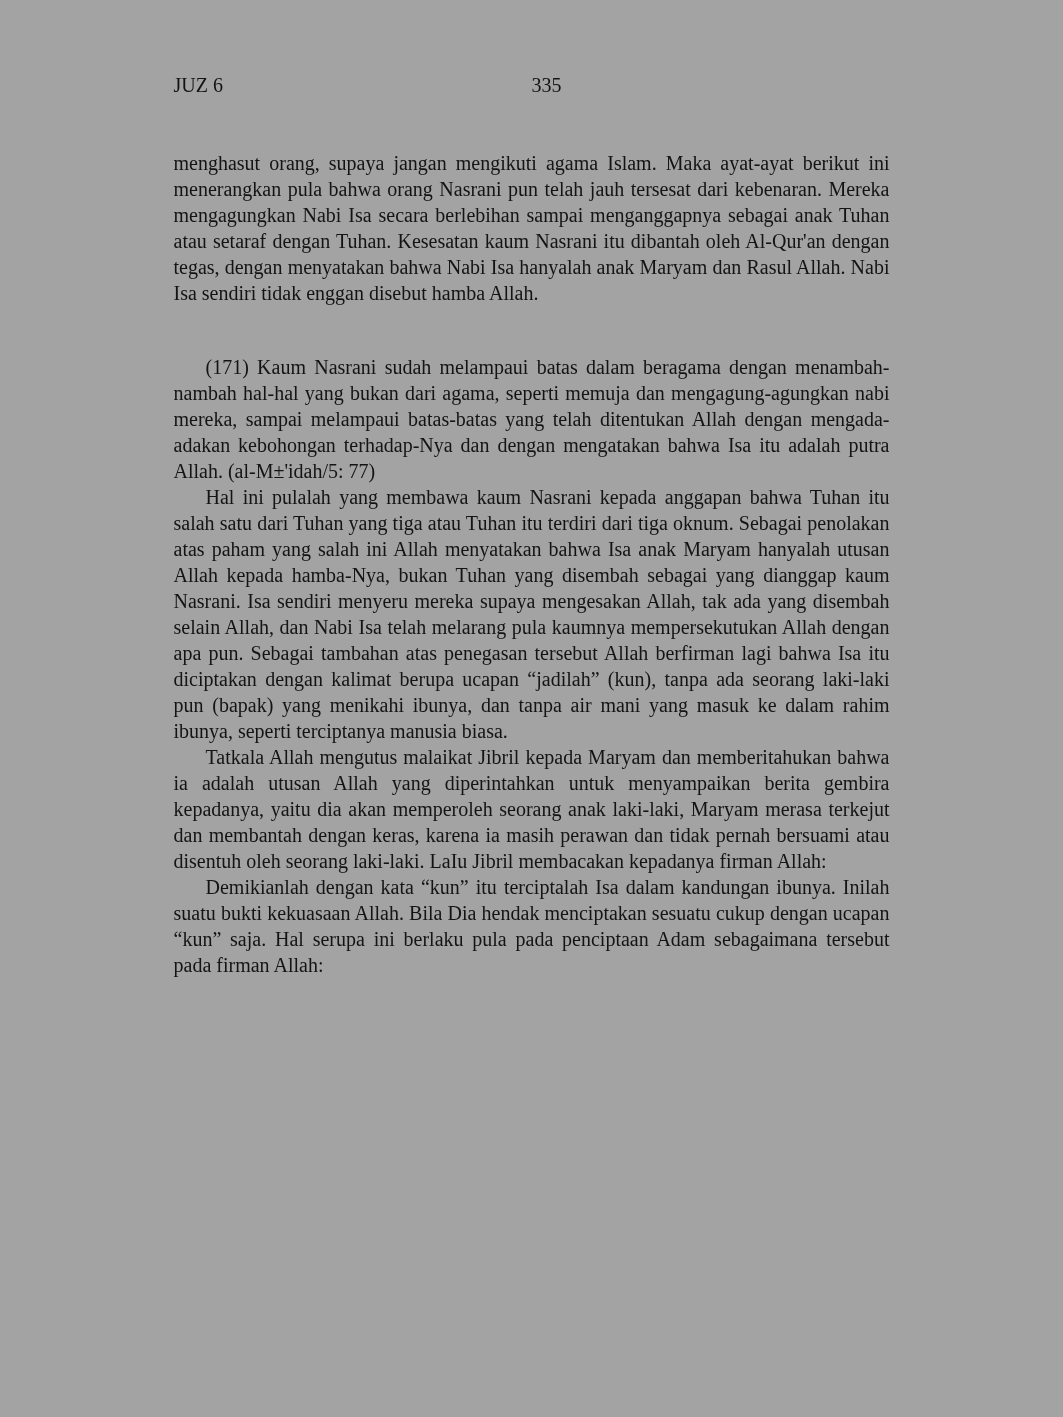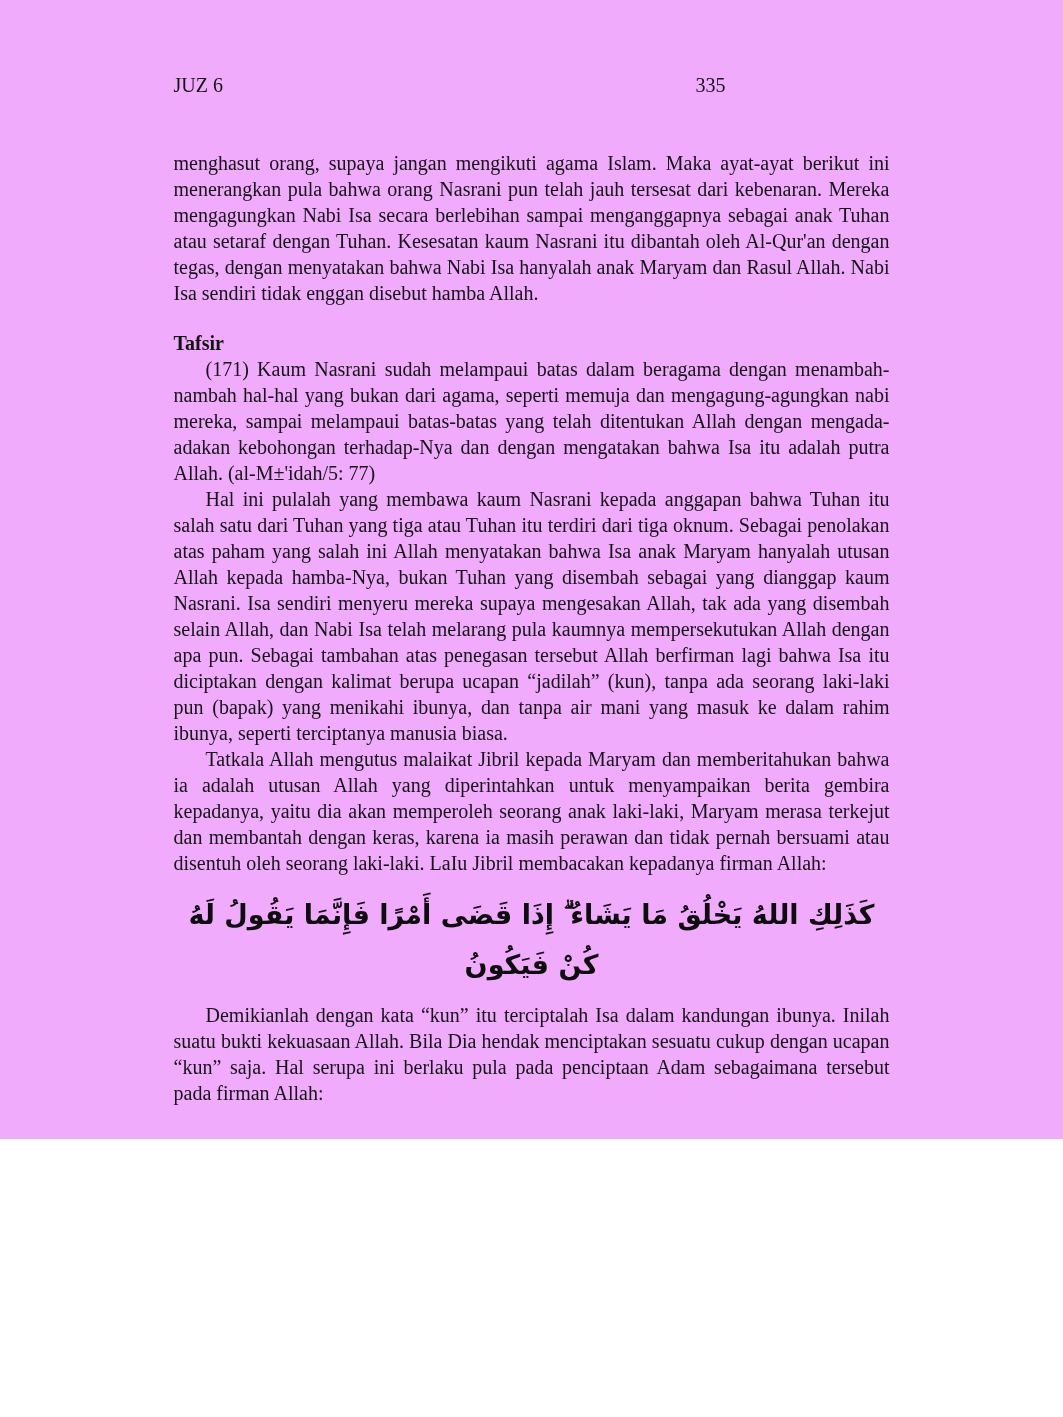--- a/index.html
+++ b/index.html
@@ -3,51 +3,51 @@
 <meta charset="utf-8">
 <style>
   html, body {
     margin: 0;
     padding: 0;
     background: #ffffff;
   }
   .page {
     position: relative;
     width: 1063px;
-    height: 1139px;
-    background: #f0abfc;
+    height: 1417px;
+    background: #a3a3a3;
     color: #141414;
     font-family: "Liberation Serif", serif;
     box-sizing: border-box;
     padding-top: 72px;
     overflow: hidden;
   }
   .content {
     width: 716px;
     margin: 0 auto;
   }
   .header {
     display: flex;
     align-items: baseline;
     font-size: 20px;
     line-height: 26px;
     margin-bottom: 52px;
   }
   .h-left  { flex: 1; text-align: left; }
   .h-center{ flex: 1.3; text-align: center; }
-  .h-right { flex: 1; text-align: center; }
+  .h-right { flex: 1; text-align: left; }
 
   .para {
     margin: 0;
     font-size: 20px;
     line-height: 26px;
     text-align: justify;
   }
   .indent { text-indent: 32px; }
-  .intro  { margin-bottom: 24px; }
+  .intro  { margin-bottom: 48px; }
 
   .tafsir-heading {
     margin: 0;
     font-size: 20px;
     line-height: 26px;
     font-weight: bold;
   }
 
   .arabic {
     direction: rtl;
@@ -71,27 +71,25 @@
 <div class="page">
   <div class="content">
 
     <div class="header">
       <span class="h-left">JUZ 6</span>
       <span class="h-right">335</span>
     </div>
 
     <p class="para intro">menghasut orang, supaya jangan mengikuti agama Islam. Maka ayat-ayat berikut ini menerangkan pula bahwa orang Nasrani pun telah jauh tersesat dari kebenaran. Mereka mengagungkan Nabi Isa secara berlebihan sampai menganggapnya sebagai anak Tuhan atau setaraf dengan Tuhan. Kesesatan kaum Nasrani itu dibantah oleh Al-Qur'an dengan tegas, dengan menyatakan bahwa Nabi Isa hanyalah anak Maryam dan Rasul Allah. Nabi Isa sendiri tidak enggan disebut hamba Allah.</p>
 
-    <h2 class="tafsir-heading">Tafsir</h2>
 
     <p class="para indent"><span>(171) Kaum Nasrani sudah melampaui batas dalam beragama dengan menambah-nambah hal-hal yang bukan dari agama, seperti memuja dan mengagung-agungkan nabi mereka, sampai melampaui batas-batas yang telah ditentukan Allah dengan mengada-adakan kebohongan terhadap-Nya dan dengan mengatakan bahwa Isa itu adalah putra Allah. (al-M±'idah/5: 77)</span></p>
 
     <p class="para indent"><span>Hal ini pulalah yang membawa kaum Nasrani kepada anggapan bahwa Tuhan itu salah satu dari Tuhan yang tiga atau Tuhan itu terdiri dari tiga oknum. Sebagai penolakan atas paham yang salah ini Allah menyatakan bahwa Isa anak Maryam hanyalah utusan Allah kepada hamba-Nya, bukan Tuhan yang disembah sebagai yang dianggap kaum Nasrani. Isa sendiri menyeru mereka supaya mengesakan Allah, tak ada yang disembah selain Allah, dan Nabi Isa telah melarang pula kaumnya mempersekutukan Allah dengan apa pun. Sebagai tambahan atas penegasan tersebut Allah berfirman lagi bahwa Isa itu diciptakan dengan kalimat berupa ucapan “jadilah” (</span><span class="it">kun</span><span>), tanpa ada seorang laki-laki pun (bapak) yang menikahi ibunya, dan tanpa air mani yang masuk ke dalam rahim ibunya, seperti terciptanya manusia biasa.</span></p>
 
     <p class="para indent"><span>Tatkala Allah mengutus malaikat Jibril kepada Maryam dan memberitahukan bahwa ia adalah utusan Allah yang diperintahkan untuk menyampaikan berita gembira kepadanya, yaitu dia akan memperoleh seorang anak laki-laki, Maryam merasa terkejut dan membantah dengan keras, karena ia masih perawan dan tidak pernah bersuami atau disentuh oleh seorang laki-laki. LaIu Jibril membacakan kepadanya firman Allah:</span></p>
 
-    <div class="arabic" dir="rtl" lang="ar">كَذَلِكِ اللهُ يَخْلُقُ مَا يَشَاءُ ۗ إِذَا قَضَى أَمْرًا فَإِنَّمَا يَقُولُ لَهُ كُنْ فَيَكُونُ</div>
 
 
     <p class="para indent"><span>Demikianlah dengan kata “</span><span class="it">kun</span><span>” itu terciptalah Isa dalam kandungan ibunya. Inilah suatu bukti kekuasaan Allah. Bila Dia hendak menciptakan sesuatu cukup dengan ucapan </span><span class="it">“kun”</span><span> saja. Hal serupa ini berlaku pula pada penciptaan Adam sebagaimana tersebut pada firman Allah:</span></p>
 
   </div>
 </div>
 
 </body></html>

